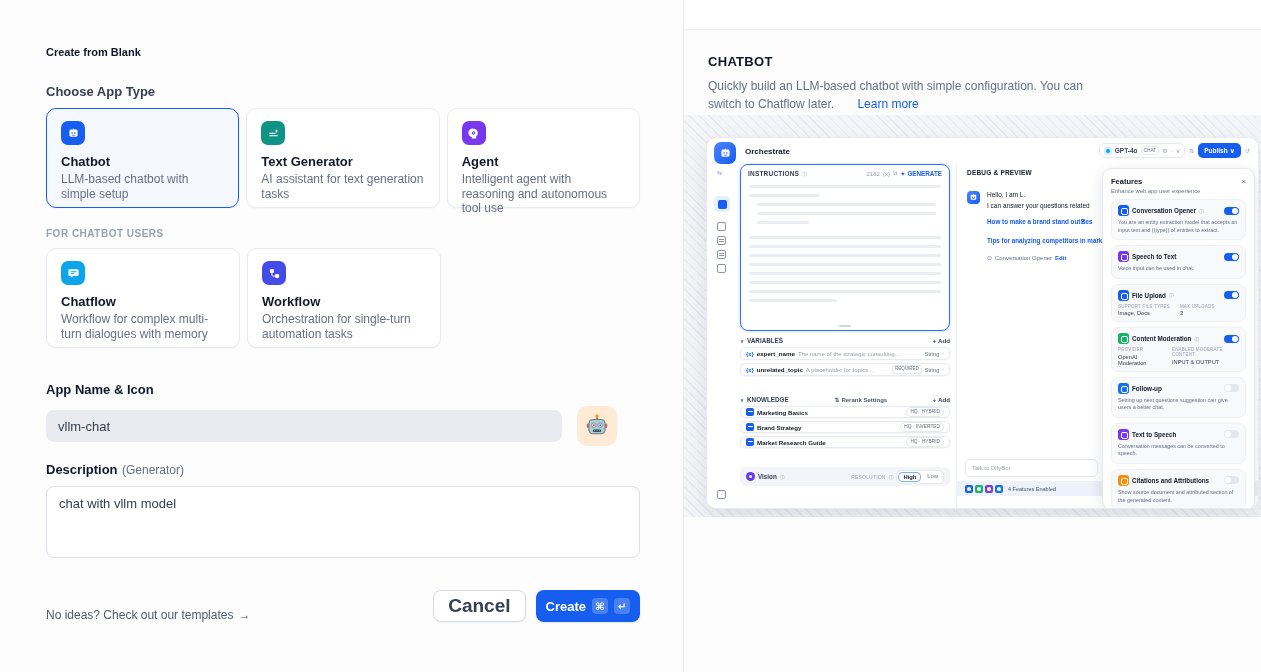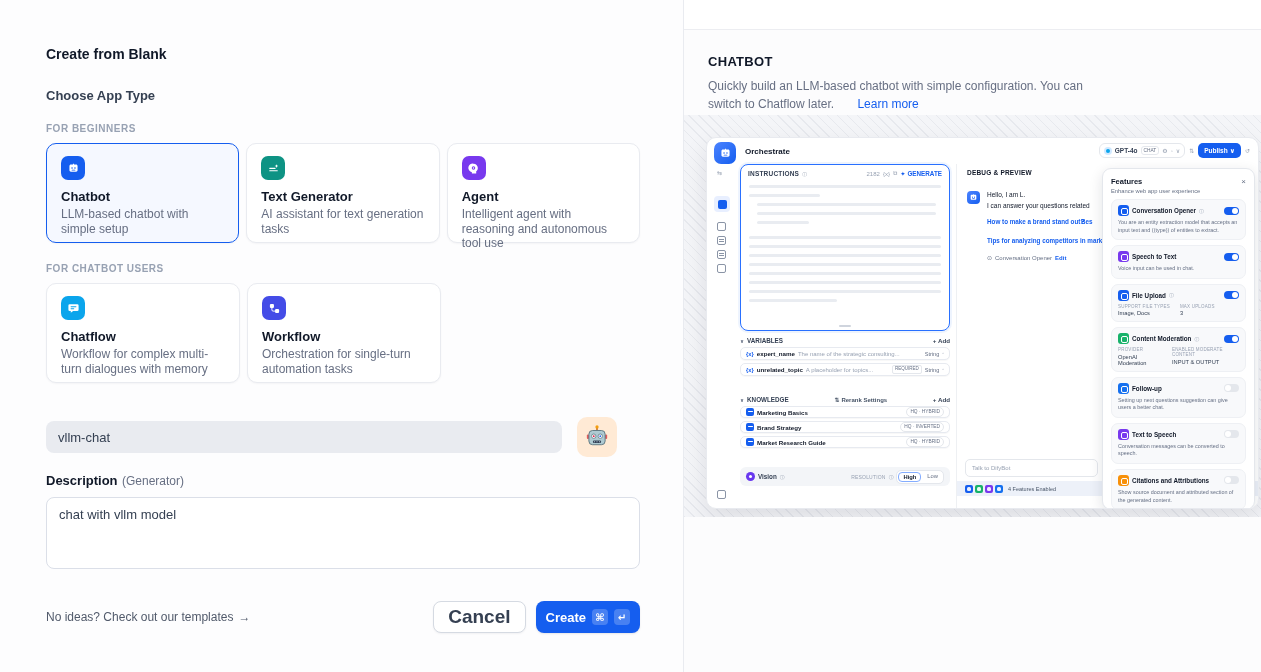--- a/index.html
+++ b/index.html
@@ -1,38 +1,38 @@
 <!DOCTYPE html>
 <html><head>
 <meta charset="utf-8">
 <style>
   * { margin:0; padding:0; box-sizing:border-box; }
   html,body { width:1261px; height:672px; font-family:"Liberation Sans","DejaVu Sans",sans-serif; background:#fcfcfd; overflow:hidden; position:relative; }
 
   
   .left-panel { position:absolute; left:0; top:0; width:683px; height:672px; background:#fdfdfe; }
   .lp-content { padding:46px 0 0 46px; width:640px; }
-  .lp-title { font-size:14px; font-weight:700; color:#101828; }
+  .lp-title { font-size:11px; font-weight:700; color:#101828; }
   .lp-section { margin-top:26px; font-size:13px; font-weight:700; color:#354052; }
   .eyebrow { margin-top:20px; font-size:10px; font-weight:600; color:#98a2b3; letter-spacing:.5px; }
   .cards-row { display:flex; gap:7px; margin-top:9px; }
   .app-card { width:194px; height:100px; background:#fff; border:1px solid #e9ebf0; border-radius:10px; padding:12px 14px; cursor:pointer; box-shadow:0 1px 2px rgba(16,24,40,.04); }
   .app-card.selected { border:1.5px solid #155eef; background:#f5f8ff; }
   .app-ic { width:24px; height:24px; border-radius:7px; display:flex; align-items:center; justify-content:center; }
   .app-card h4 { margin-top:9px; font-size:13px; font-weight:700; color:#101828; }
   .app-card p { margin-top:3px; font-size:12px; color:#676f83; line-height:1.22; }
   .field-label { font-size:13px; font-weight:700; color:#101828; }
   .opt { font-size:12px; font-weight:400; color:#676f83; }
   .name-block { margin-top:34px; }
   .name-row { display:flex; align-items:center; gap:15px; margin-top:9px; }
   .name-input { width:516px; height:30px; background:#e9ebf0; border:none; border-radius:8px; padding:16px 12px; font-size:13px; color:#354052; font-family:inherit; outline:none; }
   .icon-picker { width:40px; height:40px; background:#ffead5; border-radius:10px; display:flex; align-items:center; justify-content:center; cursor:pointer; }
   .desc-block { margin-top:14px; }
   .desc-area { margin-top:8px; width:594px; height:72px; border:1px solid #dbdfe8; border-radius:8px; background:#fff; padding:8px 12px; font-size:13px; color:#354052; font-family:inherit; resize:none; outline:none; line-height:1.35; }
-  .footer-row { margin-top:28px; width:594px; display:flex; align-items:center; }
+  .footer-row { margin-top:28px; width:594px; display:flex; align-items:flex-end; }
   .tpl-link { font-size:12px; color:#515a6b; cursor:pointer; display:flex; align-items:center; gap:5px; }
   .spacer { flex:1; }
   .btn-cancel { height:32px; padding:0 14px; background:#fff; border:1px solid #d5dae2; border-radius:8px; font-size:19px; font-weight:600; color:#354052; cursor:pointer; box-shadow:0 1px 2px rgba(16,24,40,.05); font-family:inherit; }
   .btn-create { margin-left:10px; height:32px; padding:0 10px; background:#155eef; border:none; border-radius:8px; font-size:13px; font-weight:600; color:#fff; cursor:pointer; display:flex; align-items:center; gap:6px; font-family:inherit; box-shadow:0 1px 2px rgba(16,24,40,.1); }
   .kbd { width:16px; height:16px; background:rgba(255,255,255,.22); border-radius:4px; font-size:10px; display:flex; align-items:center; justify-content:center; }
 
   
   .right-panel { position:absolute; left:683px; top:0; width:578px; height:672px; background:#fcfcfd; border-left:1px solid #e9ebf0; }
   .rp-topstrip { height:30px; background:#fff; border-bottom:1px solid #ecedf1; }
   .rp-head { padding:24px 24px 0 24px; }
@@ -133,21 +133,20 @@
   .ff-value { font-size:5.7px; color:#344054; margin-top:1.5px; }
 </style>
 </head>
 <body>
 
 <div class="left-panel">
   <div class="lp-content">
     <div class="lp-title">Create from Blank</div>
     <div class="lp-section">Choose App Type</div>
 
-    <div class="eyebrow">FOR BEGINNERS</div>
     <div class="cards-row">
       <div class="app-card selected">
         <div class="app-ic" style="background: rgb(21, 94, 239);">
           <svg width="13" height="13" viewBox="0 0 24 24">
               <path fill="#fff" d="M11 4.5V3h2v1.5h3.8c1.5 0 2.7 1.2 2.7 2.7v8.1c0 1.5-1.2 2.7-2.7 2.7H7.2c-1.5 0-2.7-1.2-2.7-2.7V7.2c0-1.5 1.2-2.7 2.7-2.7H11z"></path>
               <circle cx="9.3" cy="11" r="1.5" fill="#155eef"></circle>
               <circle cx="14.7" cy="11" r="1.5" fill="#155eef"></circle>
               <rect x="8.5" y="14.2" width="7" height="1.7" rx=".8" fill="#155eef"></rect>
             </svg>
         </div>
@@ -198,20 +197,21 @@
               <rect x="13" y="13" width="7.5" height="7.5" rx="2" fill="#fff"></rect>
               <path d="M7.2 11v3.5a2.3 2.3 0 0 0 2.3 2.3H13" stroke="#fff" stroke-width="1.8" fill="none"></path>
             </svg>
         </div>
         <h4>Workflow</h4>
         <p>Orchestration for single-turn automation tasks</p>
       </div>
     </div>
 
     <div class="name-block">
+      <div class="field-label">App Name &amp; Icon</div>
       <div class="name-row">
         <input class="name-input" value="vllm-chat" style="">
         <div class="icon-picker">
           <svg width="26" height="26" viewBox="0 0 32 32">
             <line x1="16" y1="4" x2="16" y2="8" stroke="#b45309" stroke-width="1.6"></line>
             <circle cx="16" cy="3.6" r="2" fill="#f59e0b"></circle>
             <rect x="3.5" y="13" width="2.6" height="5.5" rx="1.2" fill="#e25c5c"></rect>
             <rect x="25.9" y="13" width="2.6" height="5.5" rx="1.2" fill="#e25c5c"></rect>
             <rect x="6" y="8" width="20" height="17.5" rx="4.5" fill="#aecad2" stroke="#57707a" stroke-width="1.1"></rect>
             <circle cx="12" cy="15" r="2.7" fill="#fff" stroke="#57707a" stroke-width=".9"></circle>

